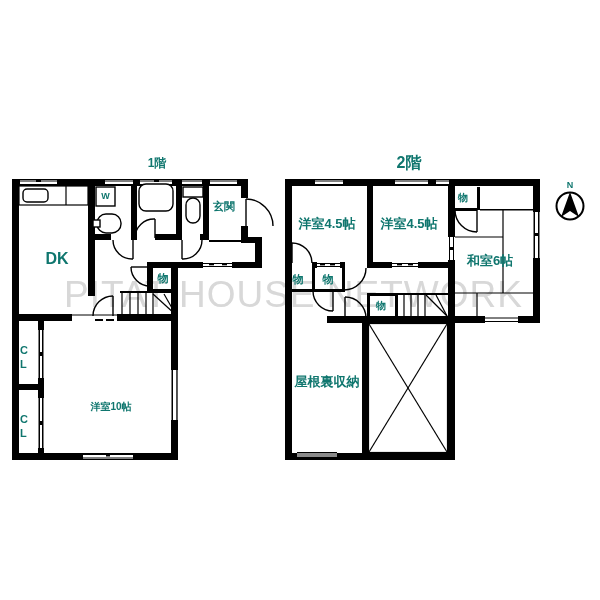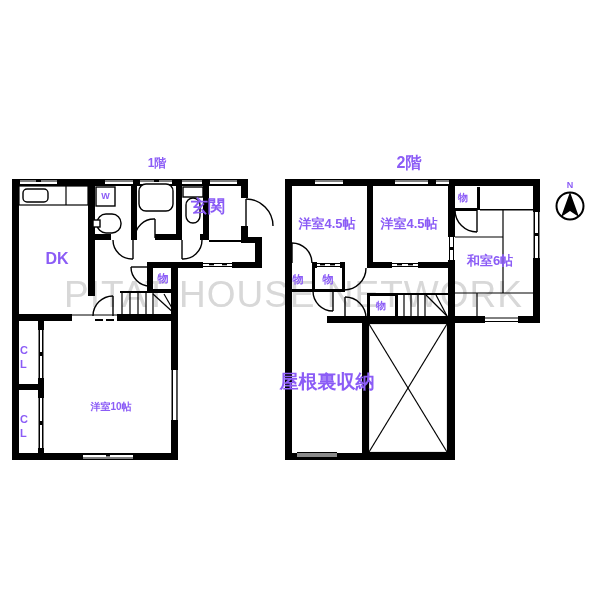--- a/index.html
+++ b/index.html
@@ -1,21 +1,21 @@
 <!DOCTYPE html>
 <html><head>
 <meta charset="utf-8">
 <style>
   html,body{margin:0;padding:0;background:#ffffff;}
   #canvas{position:relative;width:600px;height:600px;background:#ffffff;overflow:hidden;
           font-family:"Liberation Sans","DejaVu Sans",sans-serif;}
   #watermark{position:absolute;left:64px;top:274px;font-size:37px;letter-spacing:1px;
              color:#d8d8d8;white-space:nowrap;z-index:1;font-weight:400;}
   #plan-svg{position:absolute;left:0;top:0;z-index:2;}
-  .lbl{position:absolute;transform:translate(-50%,-50%);color:#8b5cf6;white-space:nowrap;
+  .lbl{position:absolute;transform:translate(-50%,-50%);color:#0f766e;white-space:nowrap;
        font-weight:600;font-size:13px;z-index:3;}
   .stack{width:14px;white-space:normal;word-break:break-all;text-align:left;line-height:1.3;}
   .wl{fill:#000;}
   .tl{stroke:#000;stroke-width:1.2;fill:none;}
   .arc{stroke:#000;stroke-width:1.4;fill:none;}
   .fx{stroke:#000;stroke-width:1.4;fill:#fff;}
   .win{fill:#fff;}
   .wline{stroke:#000;stroke-width:1;}
 </style>
 </head>
@@ -247,29 +247,29 @@
       <circle cx="570" cy="206" r="13.5" fill="none" stroke="#000" stroke-width="2"></circle>
       <polygon points="570,192 561,217 570,211 579,217" fill="#000"></polygon>
     </g>
   </svg>
 
   <div class="lbl" style="left:157px;top:163px;font-size:12px;">1階</div>
   <div class="lbl" style="left:409px;top:163px;font-size:16px;">2階</div>
 
   <div class="lbl" style="left:57px;top:259px;font-size:16px;">DK</div>
   <div class="lbl" style="left:105.5px;top:196px;font-size:9px;">W</div>
-  <div class="lbl" style="left:208px;top:206px;font-size:17px;">玄関</div>
+  <div class="lbl" style="left:224px;top:206px;font-size:11px;">玄関</div>
   <div class="lbl" style="left:163px;top:278px;font-size:11px;">物</div>
   <div class="lbl stack" style="left:27px;top:357px;font-size:11px;">CL</div>
   <div class="lbl stack" style="left:27px;top:426px;font-size:11px;">CL</div>
   <div class="lbl" style="left:111px;top:407px;font-size:10px;">洋室10帖</div>
 
   <div class="lbl" style="left:327px;top:224px;font-size:13px;">洋室4.5帖</div>
   <div class="lbl" style="left:409px;top:224px;font-size:13px;">洋室4.5帖</div>
   <div class="lbl" style="left:463px;top:198px;font-size:10px;">物</div>
   <div class="lbl" style="left:490px;top:261px;font-size:13px;">和室6帖</div>
   <div class="lbl" style="left:298px;top:279px;font-size:11px;">物</div>
   <div class="lbl" style="left:328px;top:279px;font-size:11px;">物</div>
   <div class="lbl" style="left:381px;top:306px;font-size:10px;">物</div>
-  <div class="lbl" style="left:327px;top:382px;font-size:19px;">屋根裏収納</div>
+  <div class="lbl" style="left:327px;top:382px;font-size:13px;">屋根裏収納</div>
 
   <div class="lbl" style="left:570px;top:185px;font-size:9px;font-weight:700;">N</div>
 </div>
 
 </body></html>

